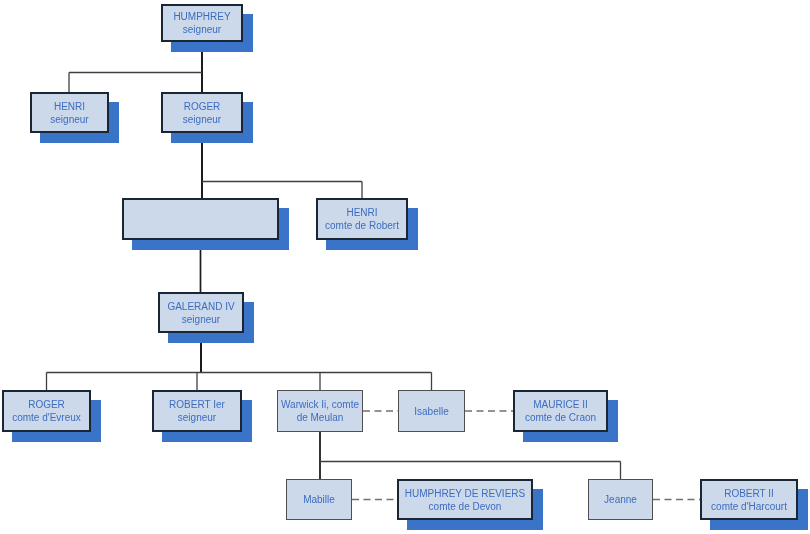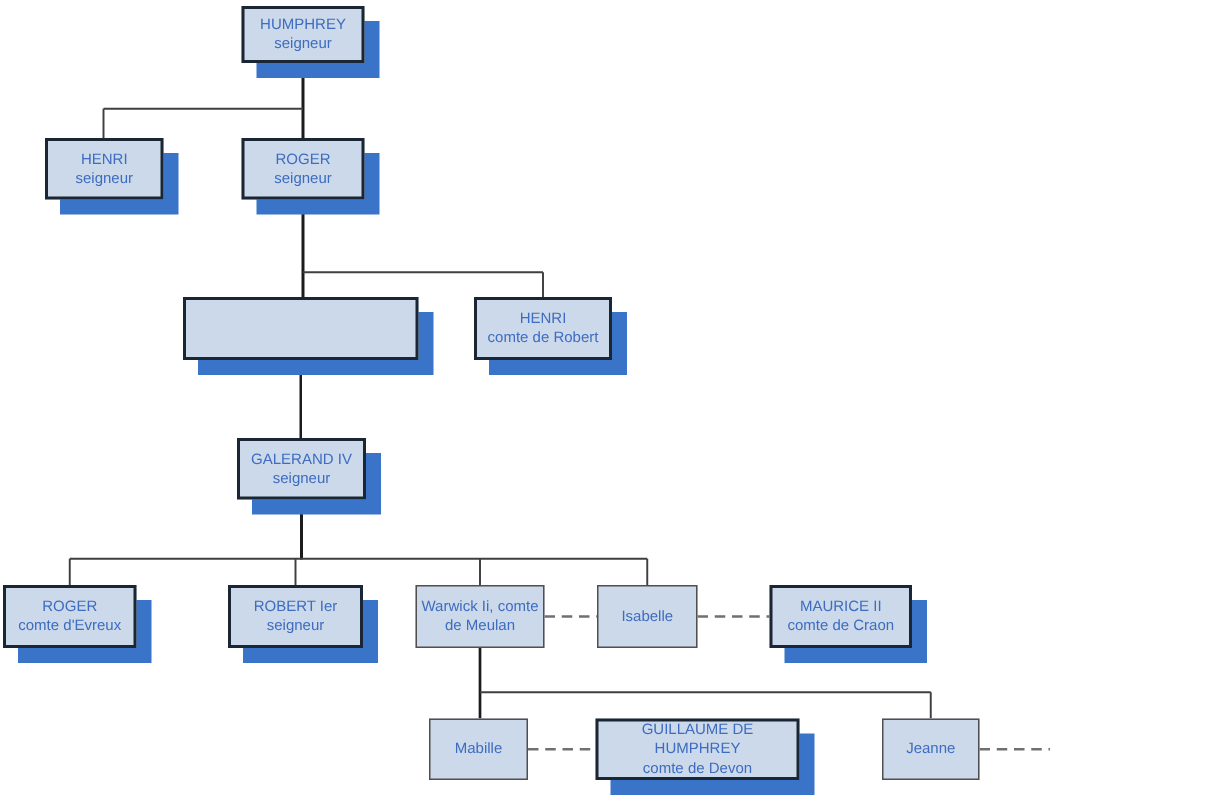--- a/index.html
+++ b/index.html
@@ -126,22 +126,26 @@
 
   <div class="node plain" style="left:398px;top:390px;width:67px;height:42px">
     <span class="name">Isabelle</span>
   </div>
 
   <div class="node plain" style="left:286px;top:479px;width:66px;height:41px">
     <span class="name">Mabille</span>
   </div>
 
   <div class="node shadowed" style="left:397px;top:479px;width:136px;height:41px">
-    <span class="name">GUILLAUME DE HUMPHREY</span>
+    <span class="name">HUMPHREY DE REVIERS</span>
     <span class="sub">comte de Devon</span>
   </div>
 
   <div class="node plain" style="left:588px;top:479px;width:65px;height:41px">
     <span class="name">Jeanne</span>
   </div>
 
+  <div class="node shadowed" style="left:700px;top:479px;width:98px;height:41px">
+    <span class="name">ROBERT II</span>
+    <span class="sub">comte d'Harcourt</span>
+  </div>
 
 </div>
 
 </body></html>

